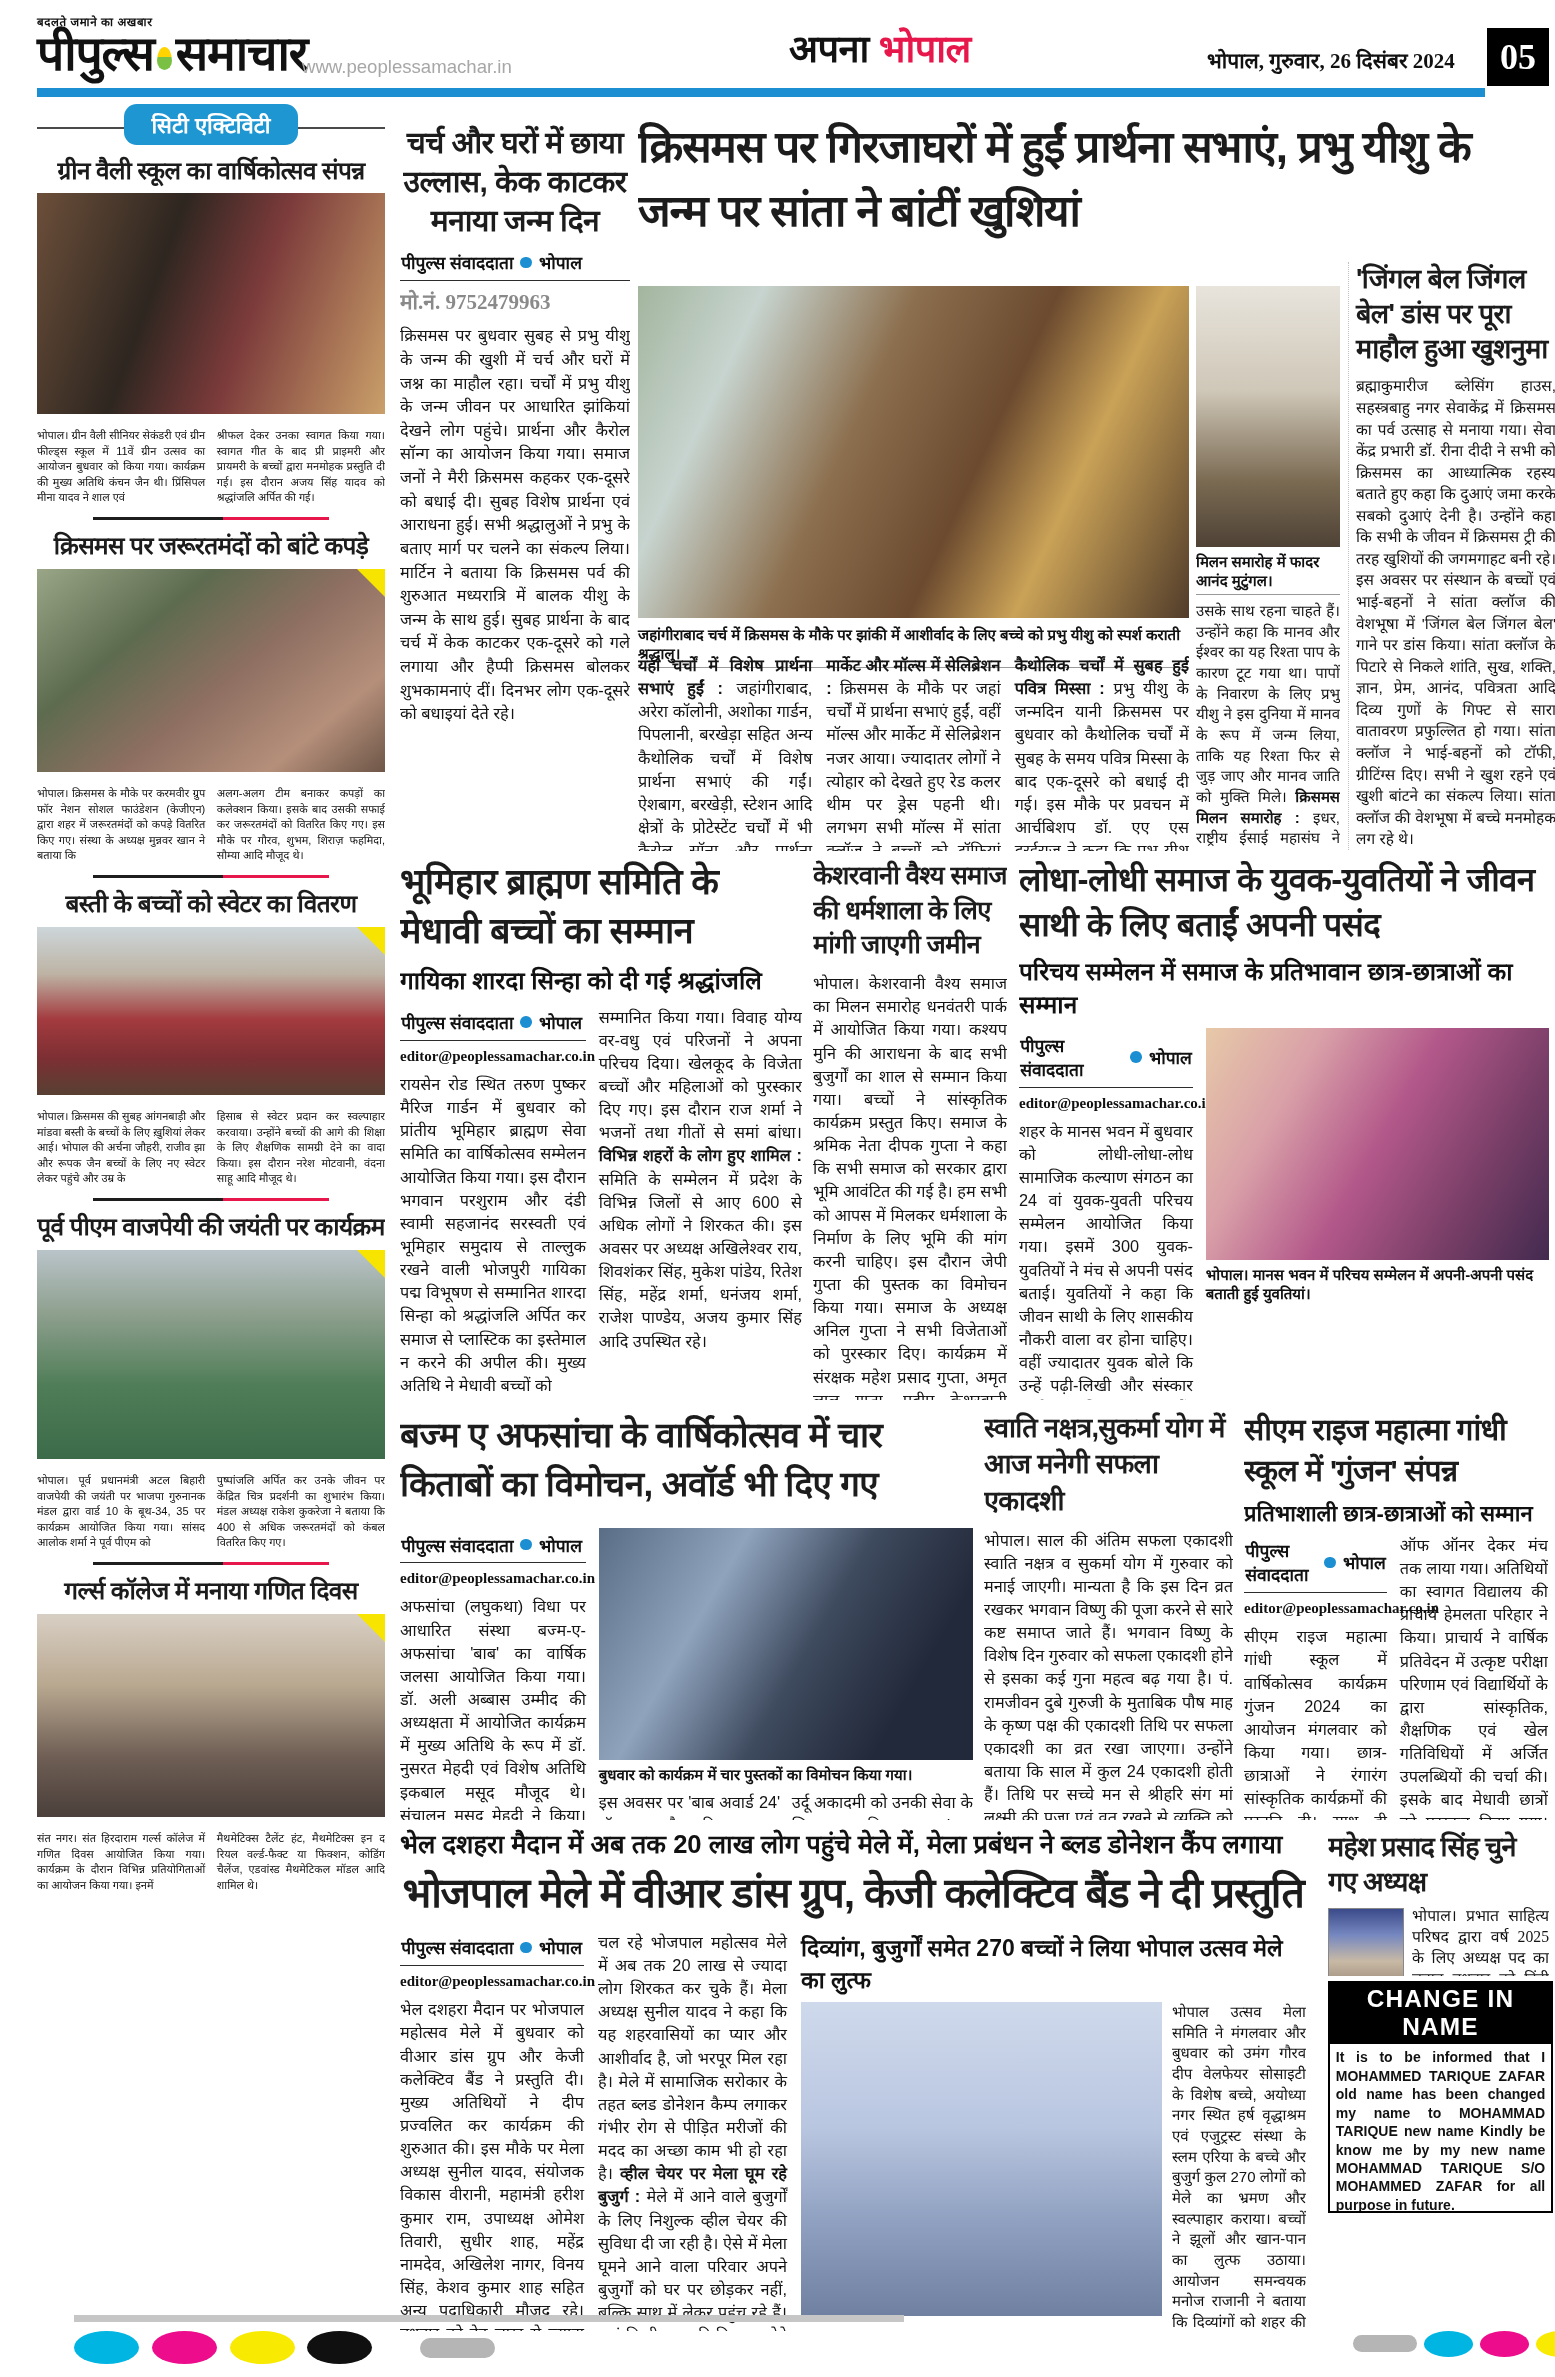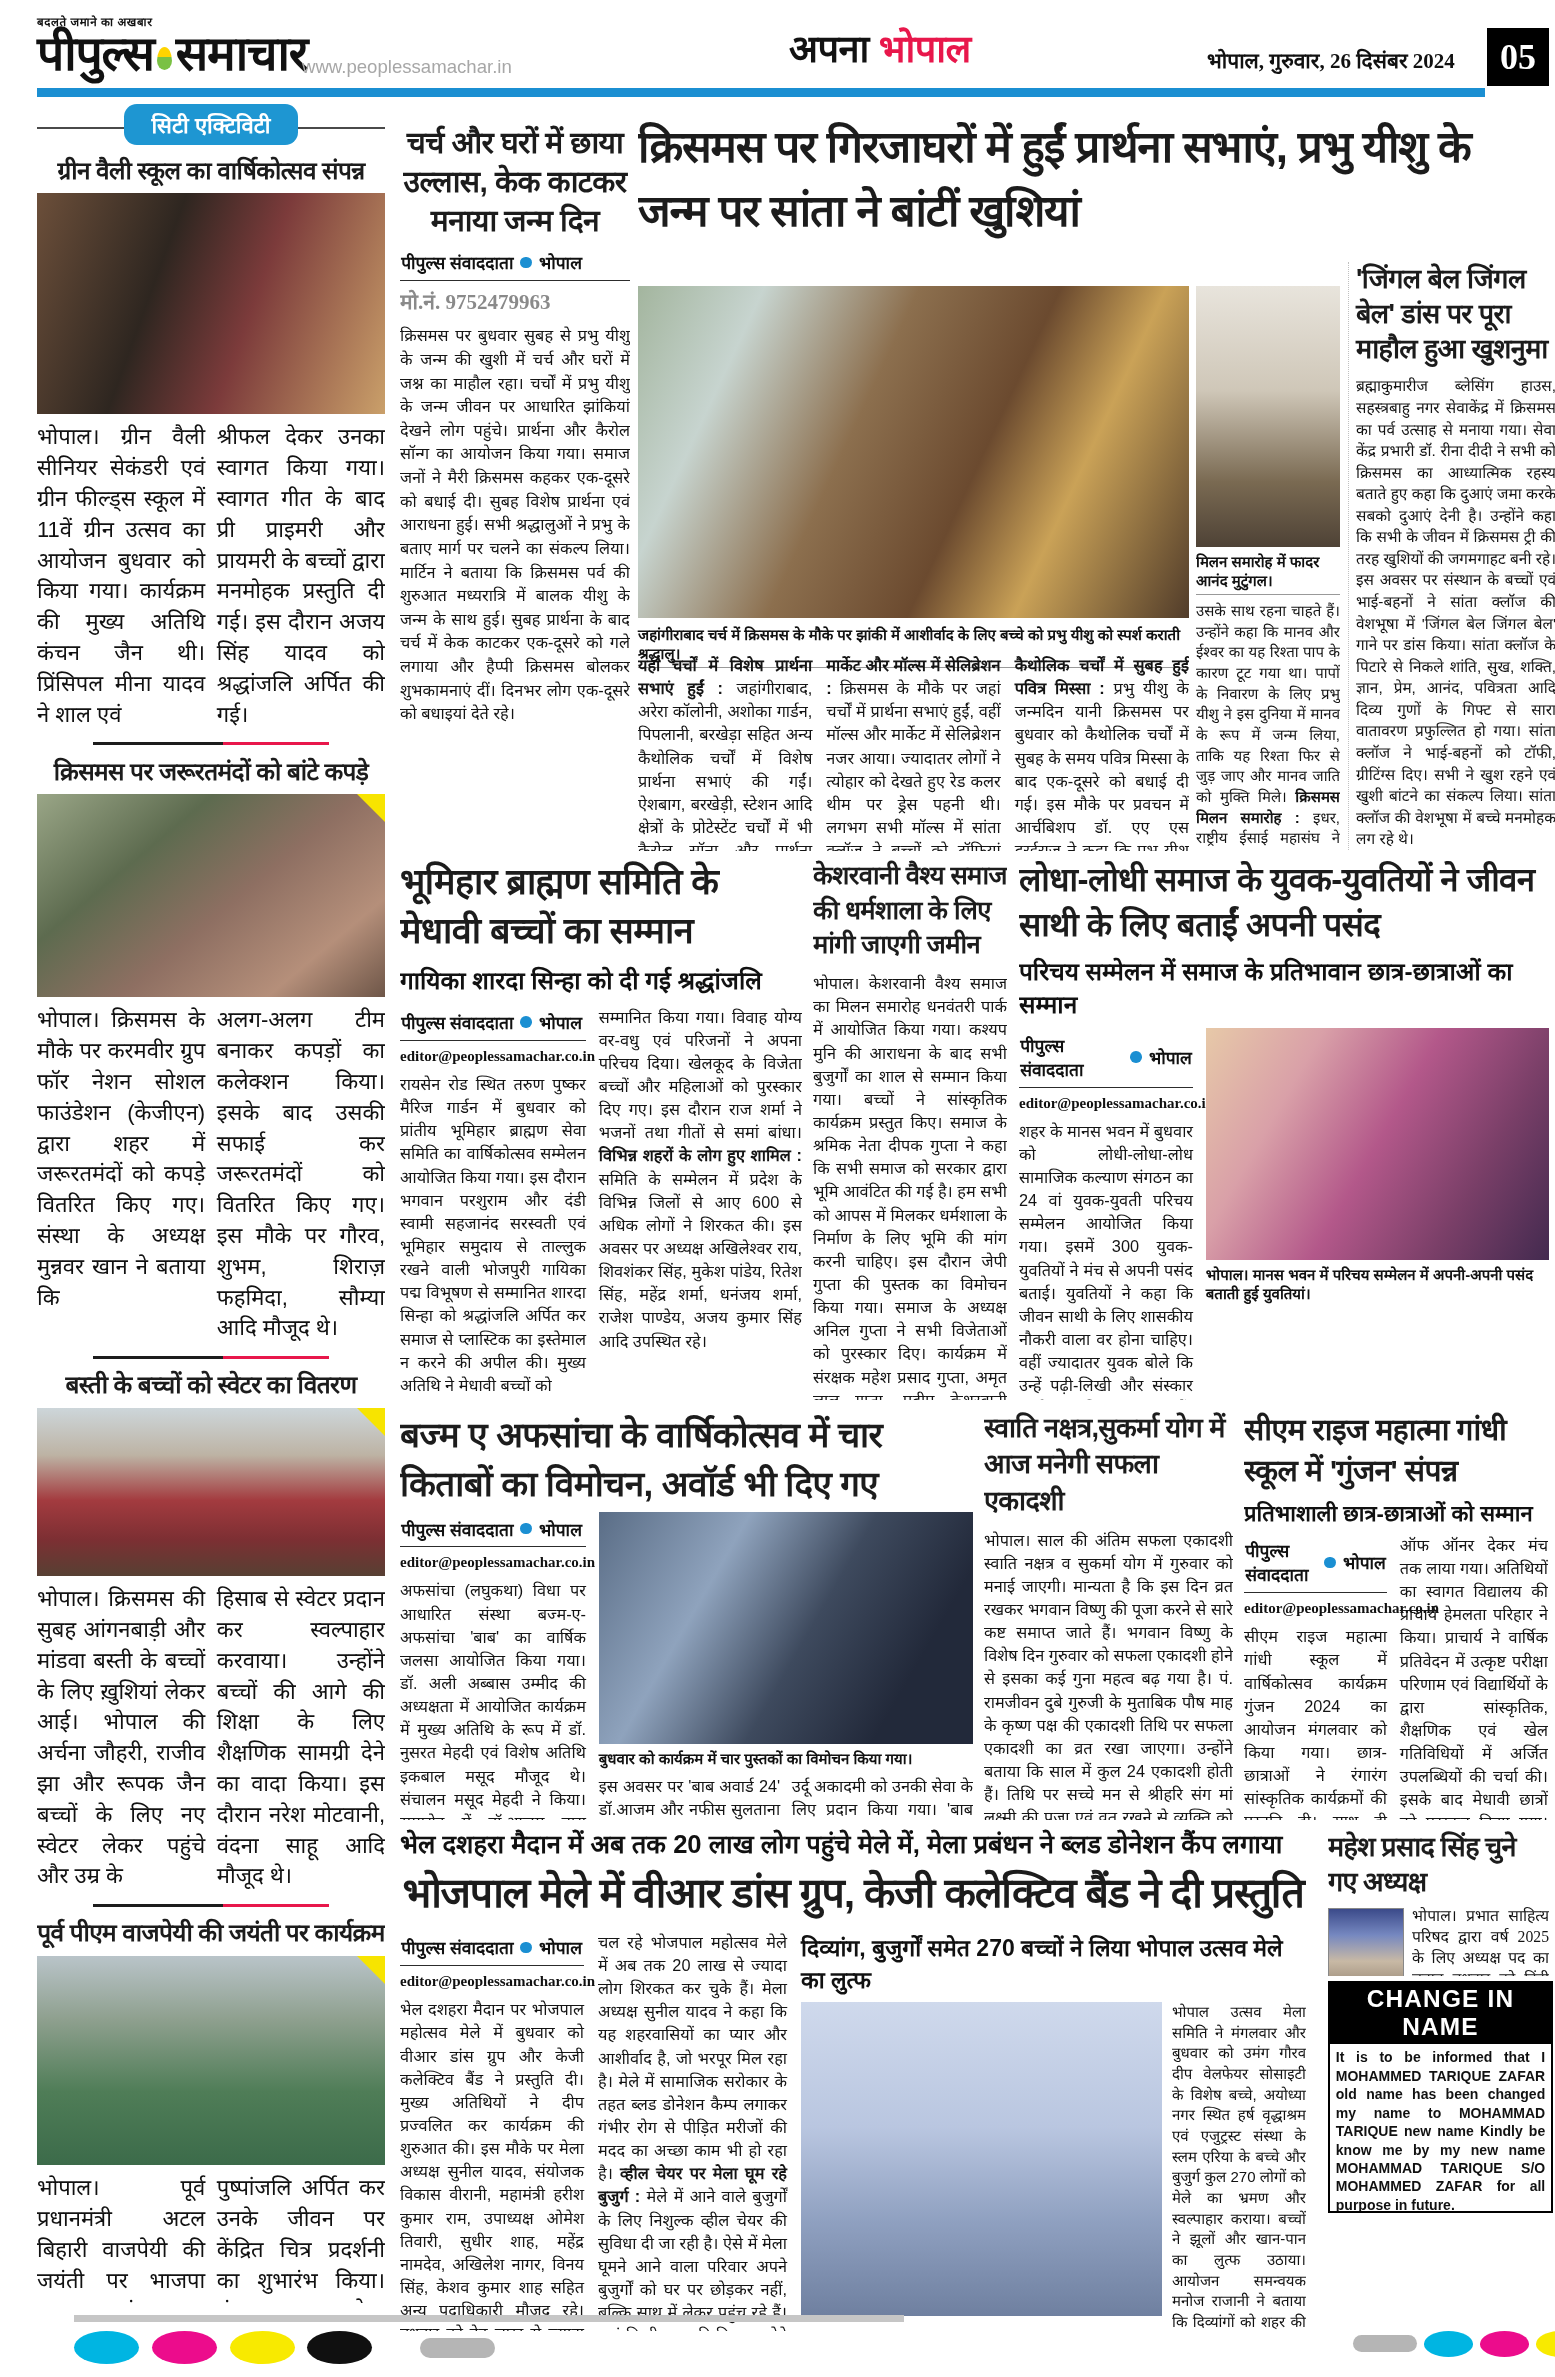--- a/index.html
+++ b/index.html
@@ -38,21 +38,21 @@
         color:#fff;display:flex;align-items:center;justify-content:center;
         font-size:36px;font-weight:900;font-family:"Liberation Serif",serif;}
   .bluebar{position:absolute;left:37px;top:88px;width:1448px;height:9.3px;background:#1b8fd2;}
   
   #left-rail{position:absolute;left:37px;top:100px;width:348px;height:2203px;overflow:hidden;}
   .badge-row{border-bottom:2.3px solid #4a4a4a;text-align:center;height:23px;margin:3.5px 0 27px;}
   .pill{display:inline-block;background:#1e96d2;color:#fff;font-weight:900;font-size:22px;
         padding:5.8px 27px;border-radius:12.8px;}
   .rail-h{font-size:24.4px;text-align:center;margin:3.5px 0 8.1px;}
   .rail-body{margin-top:8.1px;}
-  .rail-body p{font-size:22px;line-height:1.4;text-align:justify;}
+  .rail-body p{font-size:11px;line-height:1.4;text-align:justify;margin-top:6px;}
   
   .p-a{background:linear-gradient(110deg,#6c4f3a 0%,#2e2620 35%,#7c3b3b 60%,#caa06a 100%);}
   .p-b{background:linear-gradient(180deg,#cdd6da 0%,#bdb3a4 28%,#a33b3f 55%,#7d2f33 78%,#574033 100%);}
   .p-c{background:linear-gradient(140deg,#9aa687 0%,#5d6b4f 30%,#8e6f62 55%,#b58f7a 80%,#6e5648 100%);}
   .p-d{background:linear-gradient(180deg,#b9c4c9 0%,#8fa08f 30%,#4f7d57 65%,#3c6b4a 100%);}
   .p-e{background:linear-gradient(180deg,#d8cfc4 0%,#b9a890 35%,#6f5f55 70%,#4a3f3a 100%);}
   .p-main{background:linear-gradient(115deg,#a3b59e 0%,#c7d4cf 18%,#8c6f4e 40%,#6b4a2f 60%,#caa257 75%,#513c2a 100%);}
   .p-father{background:linear-gradient(180deg,#e8e4dc 0%,#cfc7b8 40%,#7a6a52 75%,#4e4236 100%);}
   .p-lodha{background:linear-gradient(120deg,#e7c9a8 0%,#d9a0a8 25%,#b3588a 50%,#7a3f68 75%,#432a4f 100%);}
   .p-bazm{background:linear-gradient(120deg,#5a6d86 0%,#8fa3bd 30%,#3e4a5e 55%,#22293a 80%);}
@@ -82,21 +82,21 @@
   #bhumihar .subhead{font-size:24.4px;font-weight:900;margin-bottom:9.3px;}
   #kesarwani{left:813px;top:858px;width:194px;height:542px;}
   #kesarwani h3{font-size:25.6px;line-height:1.35;margin-bottom:10.5px;}
   #lodha{left:1019px;top:858px;width:530px;height:542px;}
   #lodha h2{font-size:33px;line-height:1.35;margin-bottom:7px;}
   #lodha .subhead{font-size:24.4px;font-weight:900;margin-bottom:8.1px;}
   .art-row{display:flex;gap:12.8px;}
   .art-row .colA{width:186px;flex:none;}
   
   #bazm{left:400px;top:1410px;width:573px;height:410px;}
-  #bazm h2{font-size:35px;line-height:1.4;margin-bottom:4px;}
+  #bazm h2{font-size:35px;line-height:1.4;margin-bottom:20px;}
   #ekadashi{left:984px;top:1410px;width:249px;height:410px;}
   #ekadashi h3{font-size:27px;line-height:1.35;margin-bottom:9.3px;}
   #cmrise{left:1244px;top:1410px;width:304px;height:410px;}
   #cmrise h2{font-size:30px;line-height:1.35;margin-bottom:5.8px;}
   #cmrise .subhead{font-size:22px;font-weight:900;margin-bottom:7px;}
   #cmrise .art-row .colA{width:143px;}
   
   #mela{left:400px;top:1828px;width:906px;height:503px;}
   .kicker{font-size:25.6px;font-weight:900;line-height:1.3;margin-bottom:5.8px;}
   #mela h1{font-size:41px;line-height:1.3;letter-spacing:-1.2px;margin-bottom:10.5px;text-align:center;}

